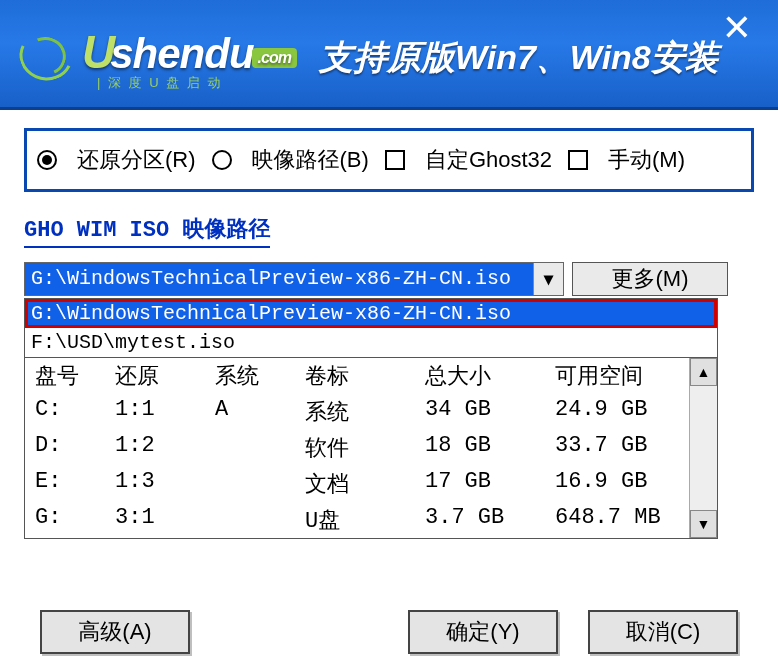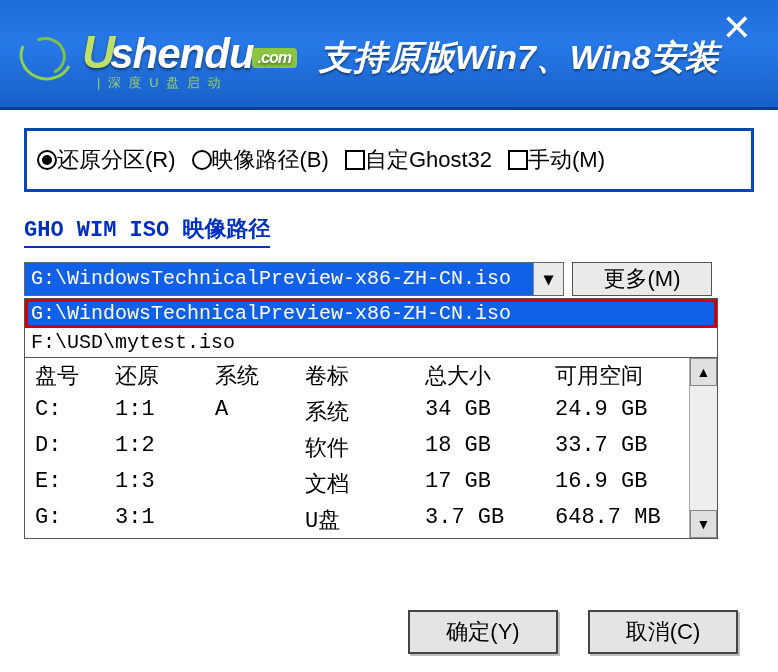--- a/index.html
+++ b/index.html
@@ -110,21 +110,21 @@
   padding: 14px 10px;
   display: flex;
   align-items: center;
   gap: 16px;
   font-size: 22px;
   margin-bottom: 22px;
 }
 .radio, .chk {
   display: inline-flex;
   align-items: center;
-  gap: 0;
+  gap: 20px;
   cursor: pointer;
 }
 .radio-outer {
   width: 20px; height: 20px;
   border: 2px solid #000;
   border-radius: 50%;
   display: inline-flex;
   align-items: center;
   justify-content: center;
 }
@@ -176,21 +176,21 @@
   background: #eaeaea;
   border-left: 1px solid #888;
   display: flex;
   align-items: center;
   justify-content: center;
   font-size: 18px;
   font-weight: bold;
   cursor: pointer;
 }
 .more-btn {
-  width: 140px;
+  width: 156px;
   height: 34px;
   border: 1px solid #555;
   background: #eaeaea;
   font-size: 22px;
   cursor: pointer;
 }
 .dropdown-panel {
   margin-top: 2px;
   width: 694px;
   border: 1px solid #555;
@@ -370,17 +370,18 @@
       <div class="scrollbar">
         <div class="scroll-btn">▲</div>
         <div class="scroll-track"></div>
         <div class="scroll-btn">▼</div>
       </div>
     </div>
   </div>
 </div>
 
 <div class="button-bar">
+  <button class="bar-btn">高级(A)</button>
   <span class="bar-spacer"></span>
   <button class="bar-btn">确定(Y)</button>
   <span style="width:30px"></span>
   <button class="bar-btn">取消(C)</button>
 </div>
 
 </body></html>

